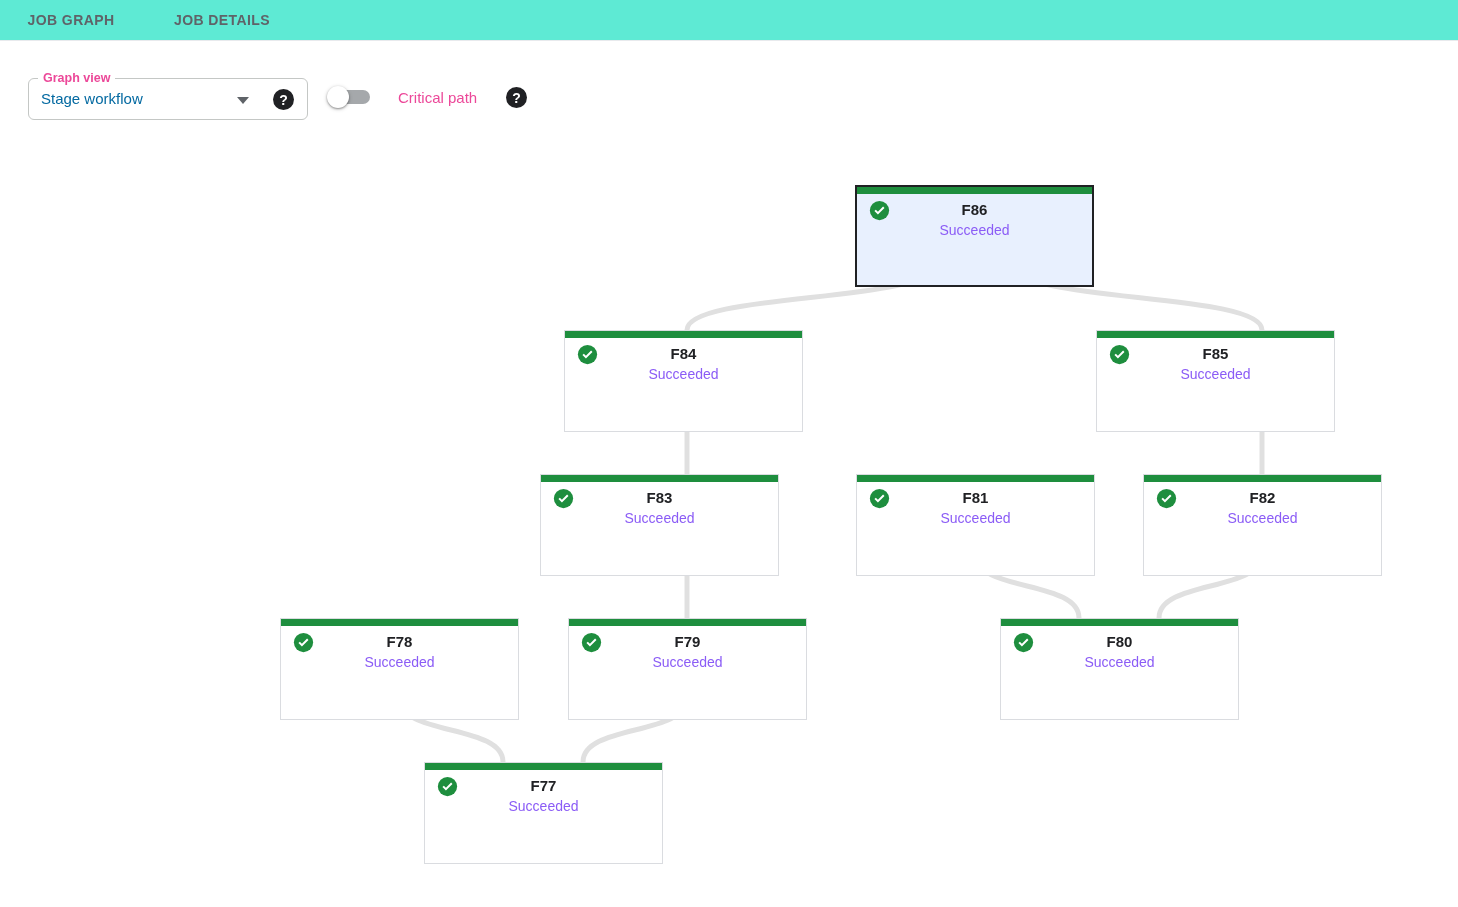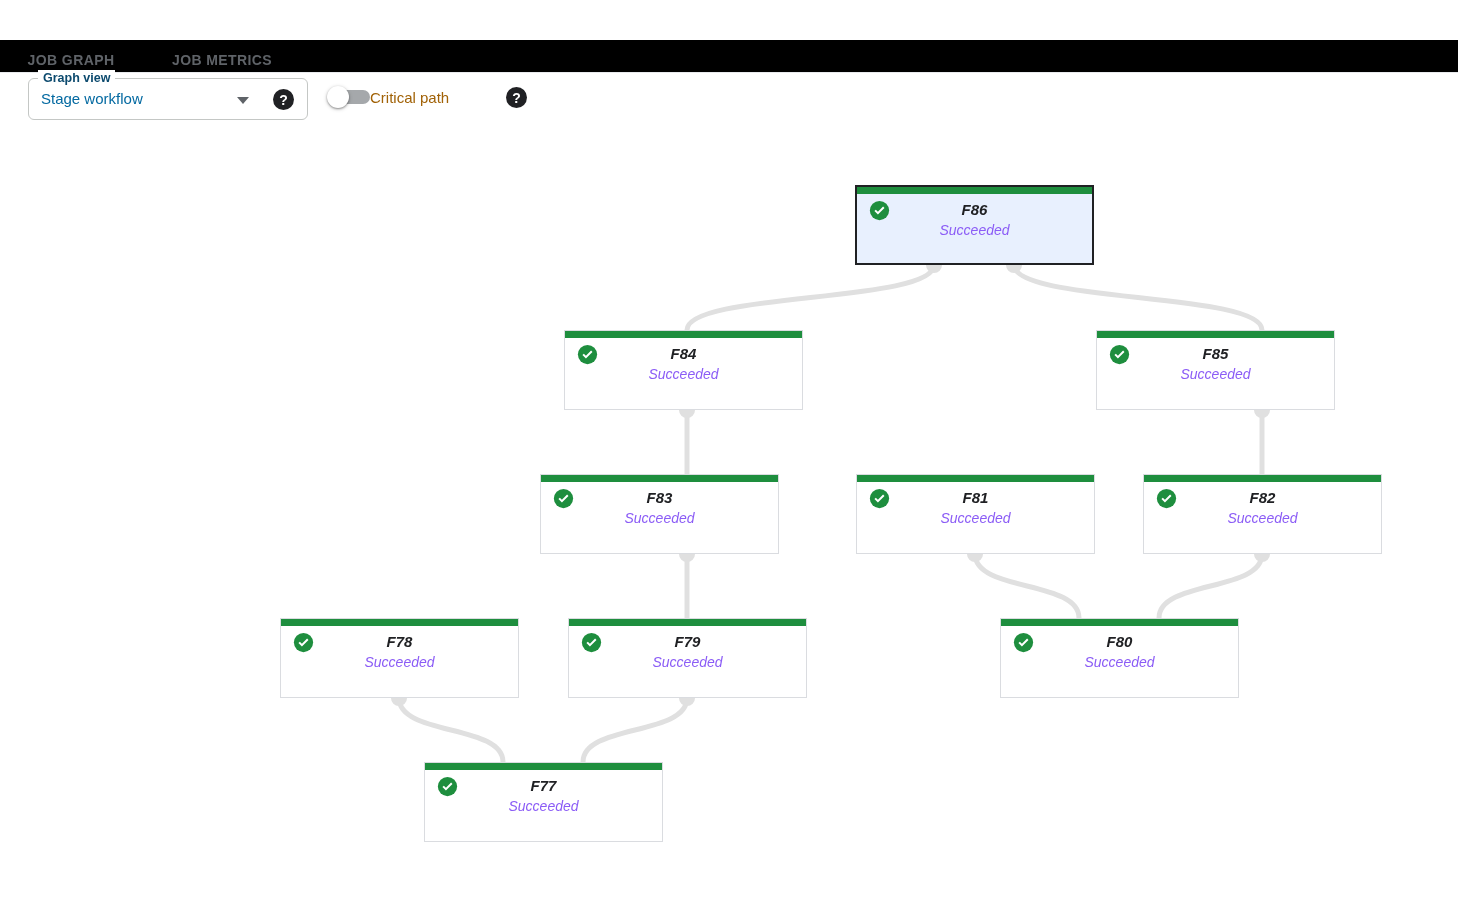--- a/index.html
+++ b/index.html
@@ -1,72 +1,72 @@
 <!DOCTYPE html>
 <html><head>
 <meta charset="utf-8">
 <style>
   * { margin:0; padding:0; box-sizing:border-box; }
   html,body { width:1458px; height:907px; background:#fff;
               font-family:"Liberation Sans", sans-serif; color:#202124; }
   body { position:relative; overflow:hidden; }
 
   
-  .tabbar { display:flex; height:33px; border-bottom:1px solid #e8eaed; background:#000000;margin-top:40px; }
+  .tabbar { display:flex; height:41px; border-bottom:1px solid #e8eaed; background:#5eead4; }
   .tab { height:40px; display:flex; align-items:center; justify-content:center;
          font-size:14px; font-weight:600; letter-spacing:.4px; color:#5f6368;
          cursor:pointer; white-space:nowrap; }
   .tab.t1 { width:142px; }
   .tab.t2 { width:206px; }
   .tab.t3 { width:160px; }
   .tab.active { color:#1a73e8; box-shadow:inset 0 -3px 0 #1a73e8; }
 
   
   .select-field { position:absolute; left:28px; top:78px; width:280px; height:42px;
                   border:1px solid #c4c7c5; border-radius:6px; background:#fff; cursor:pointer; }
   .select-label { position:absolute; left:9px; top:-9px; background:#fff; padding:0 5px;
-                  font-size:12.5px; font-weight:700; color:#0c4a6e; line-height:17px; }
+                  font-size:12.5px; font-weight:700; color:#ec4899; line-height:17px; }
   .select-value { position:absolute; left:12px; top:0; height:40px; line-height:40px;
                   font-size:15px; color:#0369a1; }
   .dd-arrow { position:absolute; right:58px; top:18px; width:0; height:0;
               border-left:6px solid transparent; border-right:6px solid transparent;
               border-top:7px solid #5f6368; }
   .help-circle { width:21px; height:21px; border-radius:50%; background:#202124; color:#fff;
                  display:flex; align-items:center; justify-content:center;
                  font-size:14px; font-weight:700; cursor:pointer; }
   .help-in-box { position:absolute; right:13px; top:10px; }
   .toggle-row { position:absolute; left:330px; top:84px; height:26px;
                 display:flex; align-items:center; }
   .toggle { position:relative; width:40px; height:26px; cursor:pointer; }
   .toggle .track { position:absolute; left:4px; top:6px; width:36px; height:14px;
                    border-radius:7px; background:#a5a8ab; }
   .toggle .knob { position:absolute; left:-3px; top:2px; width:22px; height:22px;
                   border-radius:50%; background:#fff;
                   box-shadow:0 1px 2px rgba(0,0,0,.35), 0 1px 4px rgba(0,0,0,.2); }
-  .toggle-label { margin-left:0; font-size:15px; color:#a16207; }
+  .toggle-label { margin-left:28px; font-size:15px; color:#ec4899; }
   .help-standalone { position:absolute; left:506px; top:87px; }
 
   
   .edges-layer { position:absolute; left:0; top:0; width:1458px; height:907px; }
-  .node { position:absolute; width:239px; height:80px; background:#fff;
-          border:1px solid #dadce0; cursor:pointer;font-style:italic; }
+  .node { position:absolute; width:239px; height:102px; background:#fff;
+          border:1px solid #dadce0; cursor:pointer; }
   .node .topbar { position:absolute; left:0; top:0; right:0; height:7px; background:#1e8e3e; }
   .node .check { position:absolute; left:12px; top:13px; width:21px; height:21px; }
   .node .nname { margin-top:13px; text-align:center; font-size:15px; font-weight:700;
                  line-height:19px; color:#202124; }
   .node .nstatus { margin-top:2px; text-align:center; font-size:14px; line-height:19px;
                    color:#8b5cf6; }
   .node.selected { background:#e8f0fe; border:2px solid #202124; }
 </style>
 </head>
 <body>
 
 <div class="tabbar">
   <div class="tab t1">JOB GRAPH</div>
-  <div class="tab t3">JOB METRICS</div>
+  <div class="tab t3">JOB DETAILS</div>
 </div>
 
 <div class="select-field">
   <span class="select-label">Graph view</span>
   <span class="select-value">Stage workflow</span>
   <span class="dd-arrow"></span>
   <span class="help-circle help-in-box">?</span>
 </div>
 
 <div class="toggle-row">

